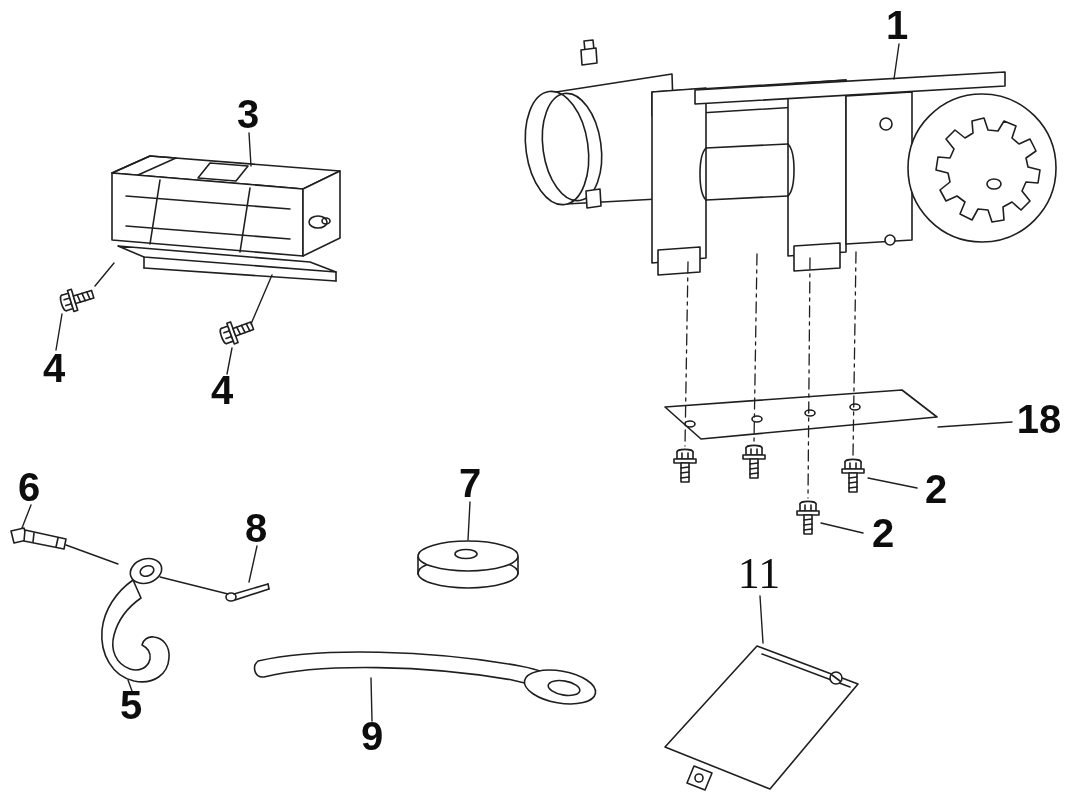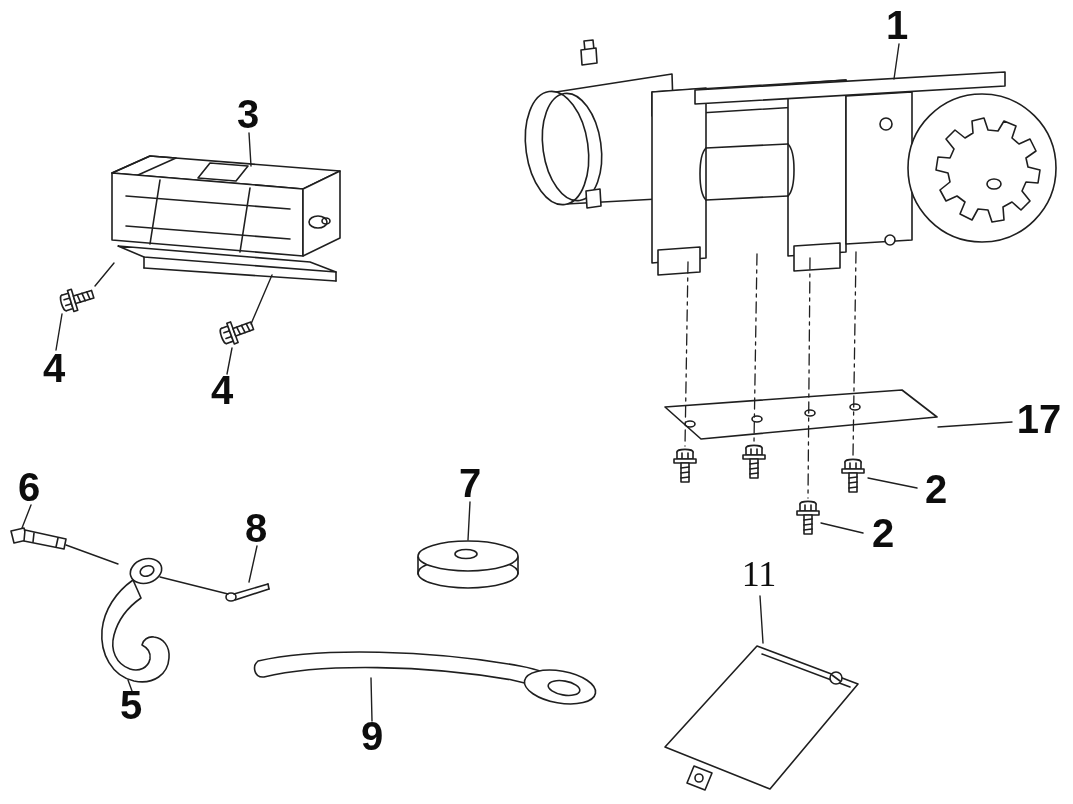--- a/index.html
+++ b/index.html
@@ -24,21 +24,21 @@
     font-weight: 700;
     font-size: 40px;
     color: #0d0d0d;
     line-height: 1;
     user-select: none;
     white-space: nowrap;
   }
   .callout.serif {
     font-family: "Liberation Serif", serif;
     font-weight: 400;
-    font-size: 36px;
+    font-size: 44px;
   }
 </style>
 </head>
 <body>
 
 <div class="stage">
 
   <svg class="art" viewBox="0 0 1073 804" width="1073" height="804" xmlns="http://www.w3.org/2000/svg">
     <defs>
       <g id="bolt-down">
@@ -196,21 +196,21 @@
       <line class="lead" x1="132" y1="691" x2="128" y2="680"></line>
       <line class="lead" x1="372" y1="721" x2="371" y2="678"></line>
       <line class="lead" x1="760" y1="596" x2="763" y2="643"></line>
     </g>
   </svg>
 
   <div class="callout" style="left:897px;  top:25px;">1</div>
   <div class="callout" style="left:248px;  top:114px;">3</div>
   <div class="callout" style="left:54px;   top:368px;">4</div>
   <div class="callout" style="left:222px;  top:390px;">4</div>
-  <div class="callout" style="left:1039px; top:419px;">17</div>
+  <div class="callout" style="left:1039px; top:419px;">18</div>
   <div class="callout" style="left:936px;  top:489px;">2</div>
   <div class="callout" style="left:883px;  top:533px;">2</div>
   <div class="callout" style="left:29px;   top:487px;">6</div>
   <div class="callout" style="left:470px;  top:483px;">7</div>
   <div class="callout" style="left:256px;  top:528px;">8</div>
   <div class="callout" style="left:131px;  top:705px;">5</div>
   <div class="callout" style="left:372px;  top:736px;">9</div>
   <div class="callout serif" style="left:759px; top:574px;">11</div>
 
 </div>

